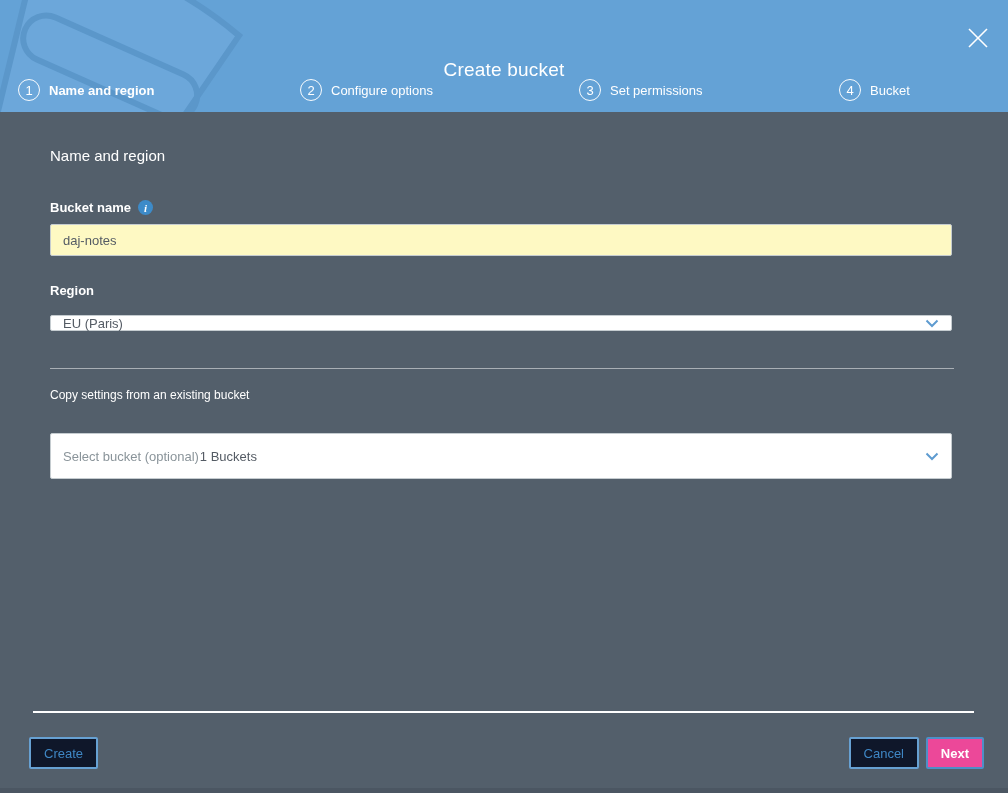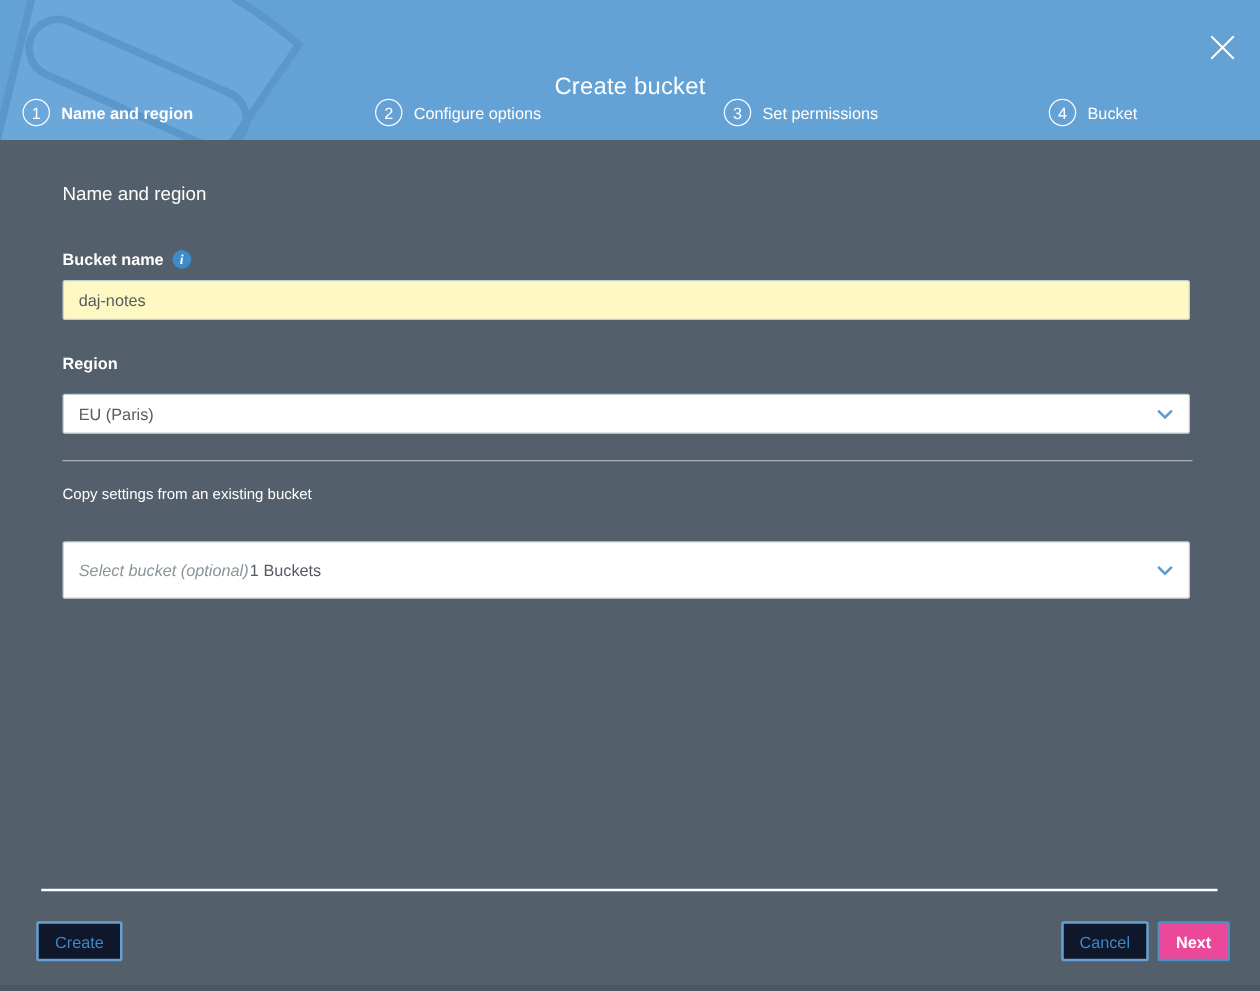--- a/index.html
+++ b/index.html
@@ -140,24 +140,24 @@
     left: 50px;
     width: 902px;
     background: #ffffff;
     border: 1px solid #c5ccd0;
     border-radius: 2px;
     display: flex;
     align-items: center;
     padding: 0 12px;
     cursor: pointer;
   }
-  .select-region { top: 315px; height: 32px; }
+  .select-region { top: 315px; height: 16px; }
   .select-bucket { top: 433px; height: 46px; }
   .select-value { font-size: 13px; color: #545b64; }
-  .select-placeholder { font-size: 13px; color: #8a949a; font-style: italic; }
+  .select-placeholder { font-size: 13px; color: #8a949a; }
   .select-count { font-size: 13px; color: #545b64; margin-left: 1px; }
   .select-chevron { margin-left: auto; display: flex; align-items: center; }
 
   .body-divider {
     position: absolute;
     top: 368px;
     left: 50px;
     width: 904px;
     height: 1px;
     background: rgba(255,255,255,0.5);

